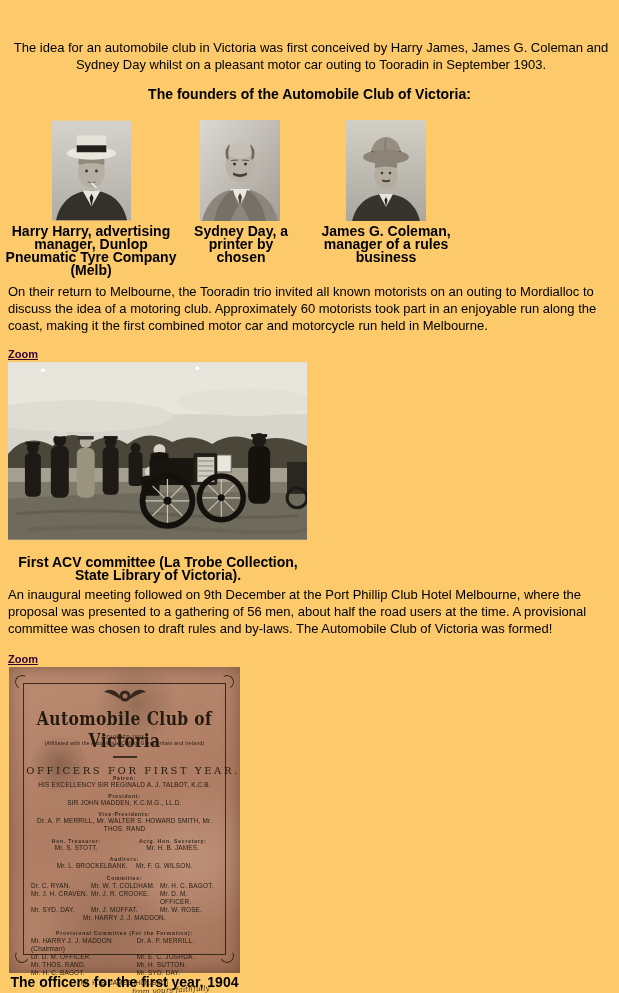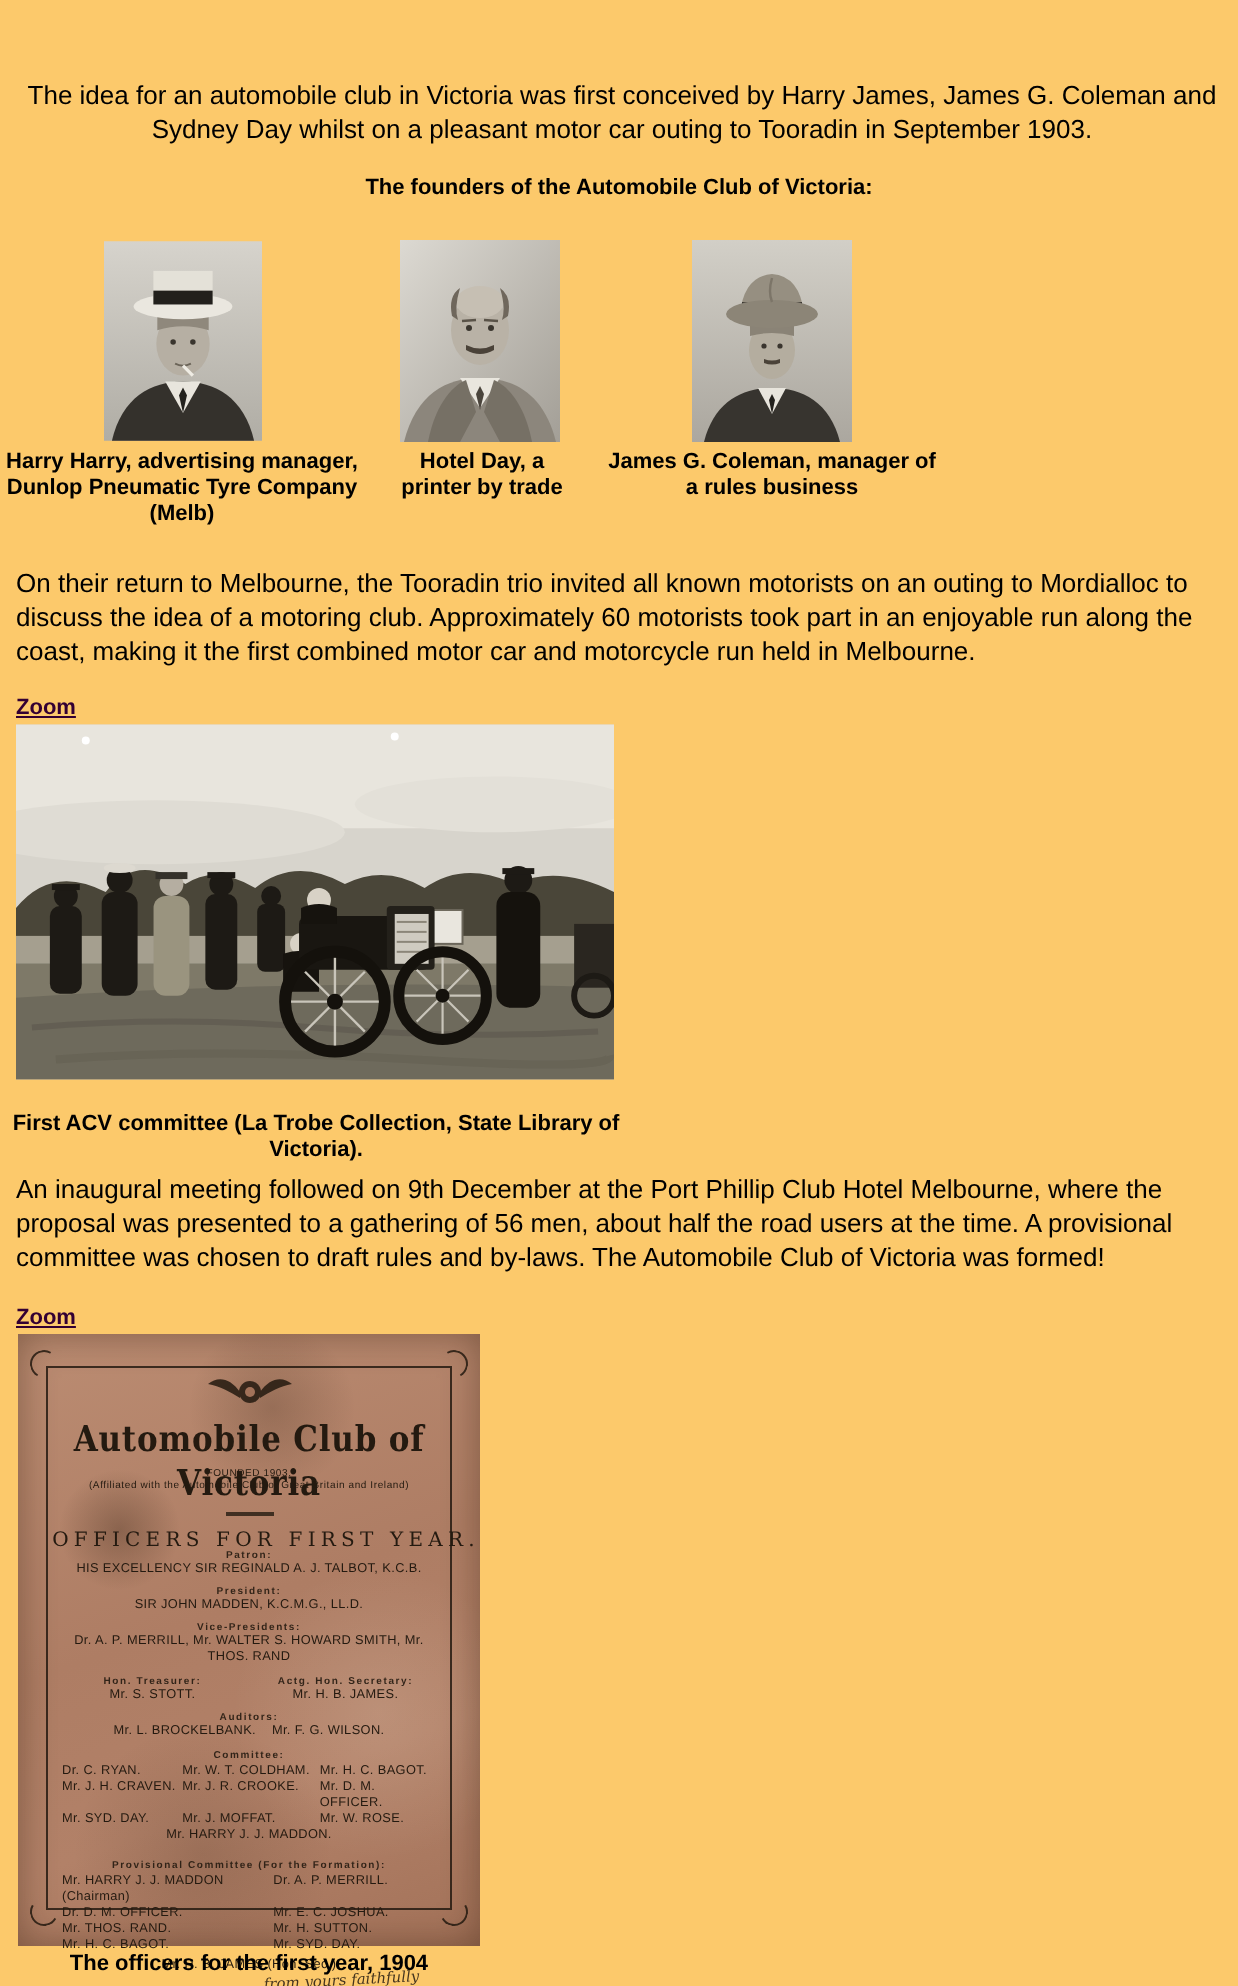--- a/index.html
+++ b/index.html
@@ -5,21 +5,21 @@
   :root{
     --background:#fcc96b; --title_text:#1e1e78; --body_text:#000000;
     --link:#330033; --doc_ink:#241a10;
   }
   html,body{margin:0;padding:0;}
   body{background:var(--background);font-family:"Liberation Sans",sans-serif;}
   #page{position:relative;width:619px;height:993px;background:var(--background);overflow:hidden;}
   .abs{position:absolute;}
   .h1{font-size:17px;font-weight:bold;color:var(--title_text);letter-spacing:0;}
   .body-text{font-size:13px;line-height:17px;color:var(--body_text);}
-  .cap{font-size:11px;line-height:13px;font-weight:bold;color:var(--body_text);text-align:center;}
+  .cap{font-size:14px;line-height:13px;font-weight:bold;color:var(--body_text);text-align:center;}
   .zoom-link{font-size:11px;font-weight:bold;color:var(--link);text-decoration:underline;cursor:pointer;}
   .photo{display:block;}
 
   
   .doc{
     width:231px;height:306px;color:var(--doc_ink);text-align:center;
     background:
       radial-gradient(circle at 22% 32%, rgba(45,28,15,.30), transparent 11%),
       radial-gradient(circle at 55% 12%, rgba(45,28,15,.22), transparent 14%),
       radial-gradient(circle at 78% 62%, rgba(255,240,220,.14), transparent 28%),
@@ -129,21 +129,21 @@
       <rect x="25" y="31" width="30" height="6" fill="#2e2b26"></rect>
       <ellipse cx="40" cy="37" rx="23" ry="7" fill="#8c8577"></ellipse>
       <path d="M40 19 Q38 26 40 31" stroke="#7c7568" stroke-width="1.2" fill="none"></path>
       <circle cx="36" cy="53" r="1.3" fill="#3a352e"></circle>
         <circle cx="44" cy="53" r="1.3" fill="#3a352e"></circle>
       <path d="M36 61.5 Q40 63 44 61.5 L44 59.5 Q40 61 36 59.5 Z" fill="#4a4238"></path>
     </svg>
   </div>
 
   <div class="abs cap" style="left:2px;top:225px;width:178px;">Harry Harry, advertising manager, Dunlop Pneumatic Tyre Company (Melb)</div>
-  <div class="abs cap" style="left:191px;top:225px;width:100px;">Hotel Day, a printer by trade</div>
+  <div class="abs cap" style="left:191px;top:225px;width:100px;">Sydney Day, a printer by chosen</div>
   <div class="abs cap" style="left:302px;top:225px;width:168px;">James G. Coleman, manager of a rules business</div>
 
   <div class="abs body-text" style="left:8px;top:283px;width:606px;">On their return to Melbourne, the Tooradin trio invited all known motorists on an outing to Mordialloc to discuss the idea of a motoring club. Approximately 60 motorists took part in an enjoyable run along the coast, making it the first combined motor car and motorcycle run held in Melbourne.</div>
 
   <a class="abs zoom-link" style="left:8px;top:348px;" href="#">Zoom</a>
 
   <div class="abs" style="left:8px;top:362px;">
     <svg class="photo" width="299" height="178" viewBox="0 0 300 178">
       <rect width="300" height="178" fill="#d7d4cc"></rect>
       <rect width="300" height="52" fill="#e8e5dd"></rect>

